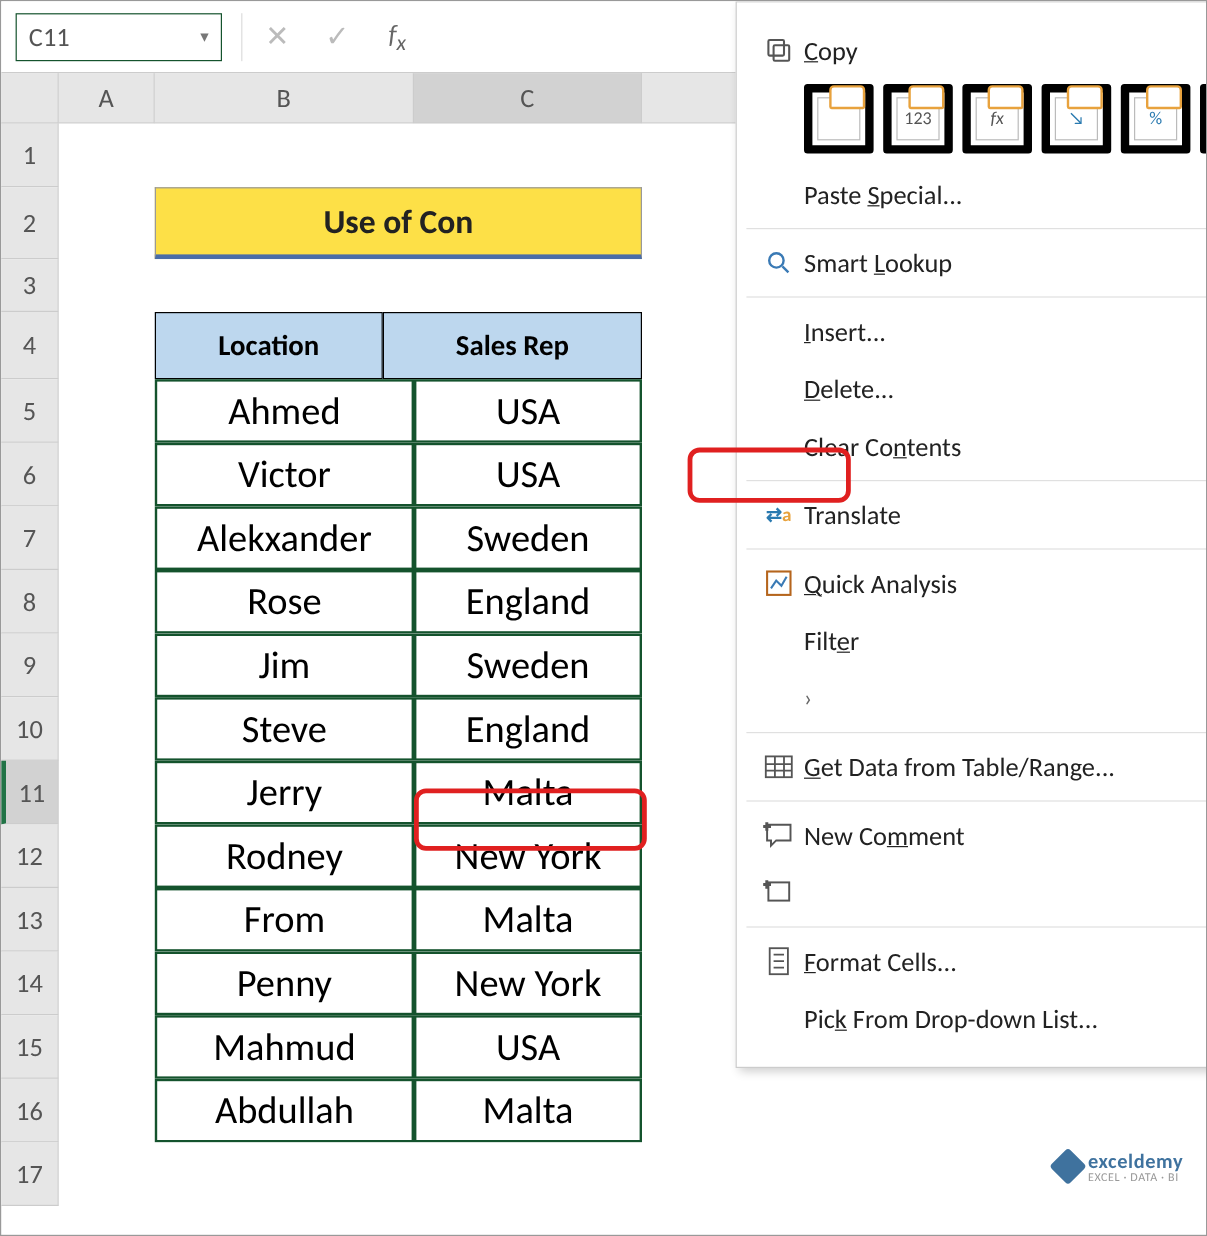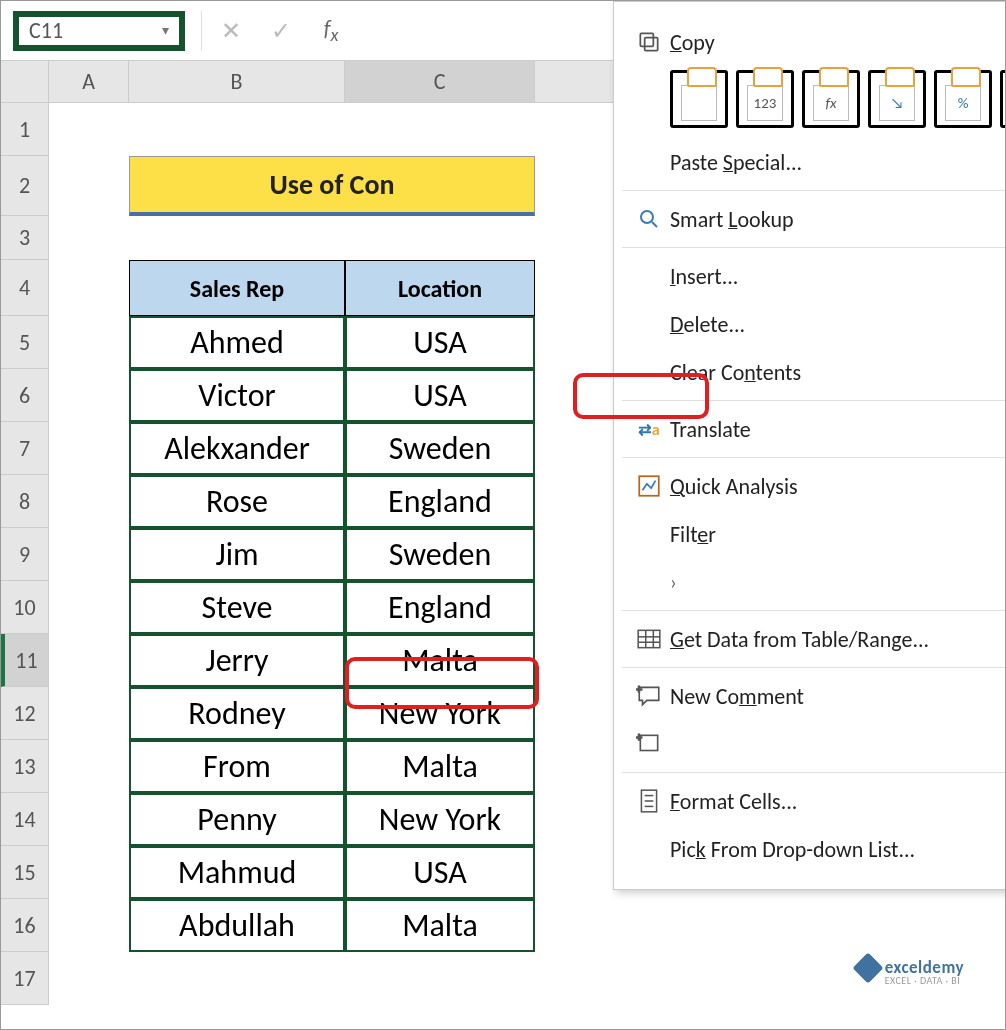--- a/index.html
+++ b/index.html
@@ -17,21 +17,21 @@
 .formula-bar {
   display: flex;
   align-items: center;
   height: 60px;
   border-bottom: 1px solid #ccc;
   background: #fff;
 }
 .name-box {
   width: 172px;
   height: 40px;
-  border: 6px solid #14532d;
+  border: 1px solid #14532d;
   display: flex;
   align-items: center;
   padding: 0 10px;
   font-size: 22px;
   color: #555;
   margin: 8px 12px 8px 12px;
 }
 .name-box-dd {
   margin-left: auto;
   color:#777;
@@ -143,49 +143,49 @@
 .cm-arrow { color:#666; font-size:20px; }
 .cm-sep { height:1px; background:#e0e0e0; margin: 4px 8px; }
 .cm-head { font-weight:bold; }
 .paste-opts {
   display:flex;
   gap: 8px;
   padding: 4px 10px 10px 56px;
 }
 .paste-opt {
   width:58px; height:58px;
-  border:3px solid #000000;
+  border:7px solid #000000;
   border-radius:3px;
   display:flex; align-items:end; justify-content:center;
   position:relative;
   background:#fff;
 }
 .paste-opt .clip {
   position:absolute; top:-6px; left:14px; width:30px; height:20px;
   border:2px solid #e8a23d; border-radius:4px 4px 2px 2px;
   background:#fff;
 }
 .paste-opt .inner {
   width:36px; height:36px; border:1px solid #bbb;
   display:flex; align-items:center; justify-content:center;
   font-size:15px; color:#555; margin-bottom:4px;
   background:#fff;
 }
 
 
 .watermark {
   position:absolute;
-  right: 41px;
+  right: 19px;
   bottom: 42px;
   font-size:17px;
   color:#1e5a8e;
   font-weight:bold;
   letter-spacing:0.5px;
   opacity:0.85;
-  display:flex; align-items:flex-start; gap:6px;
+  display:flex; align-items:center; gap:6px;
 }
 .watermark .sub { font-size:10px; color:#888; font-weight:normal; display:block; margin-top:-4px;}
 .wm-icon {
   width:22px; height:22px; background:#1e5a8e;
   transform: rotate(45deg); border-radius:3px;
 }
 
 .u { text-decoration: underline; text-decoration-thickness:1px; }
 
 svg { display:block; }
@@ -239,22 +239,22 @@
       <div class="rh">3</div>
       <div class="cell c-A"></div>
       <div class="cell c-B"></div>
       <div class="cell c-C"></div>
       <div class="cell c-D"></div>
     </div>
 
     <div class="row" style="height:56px">
       <div class="rh">4</div>
       <div class="cell c-A"></div>
+      <div class="thead c-C">Location</div>
       <div class="thead c-B">Sales Rep</div>
-      <div class="thead c-C">Location</div>
       <div class="cell c-D"></div>
     </div>
 
     <div class="row">
       <div class="rh">5</div>
       <div class="cell c-A"></div>
       <div class="tcell c-B">Ahmed</div>
       <div class="tcell c-C">USA</div>
       <div class="cell c-D"></div>
     </div>

